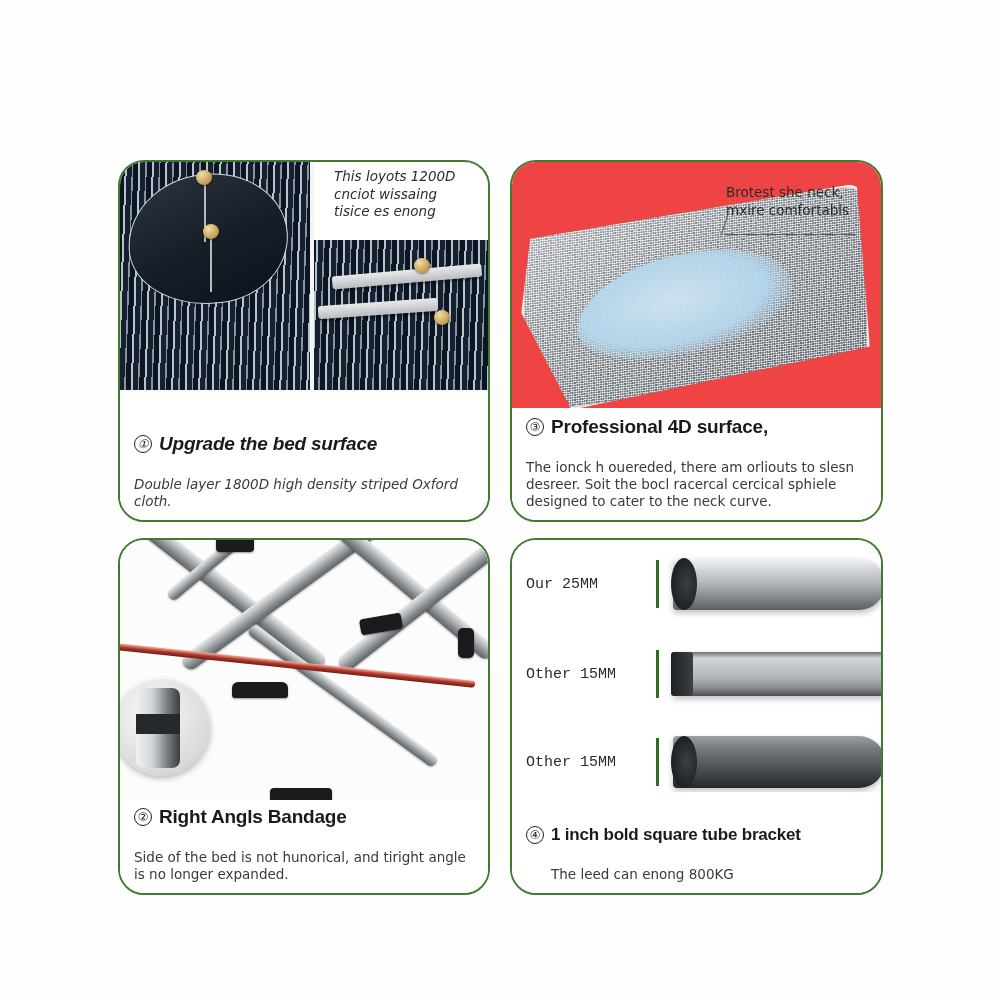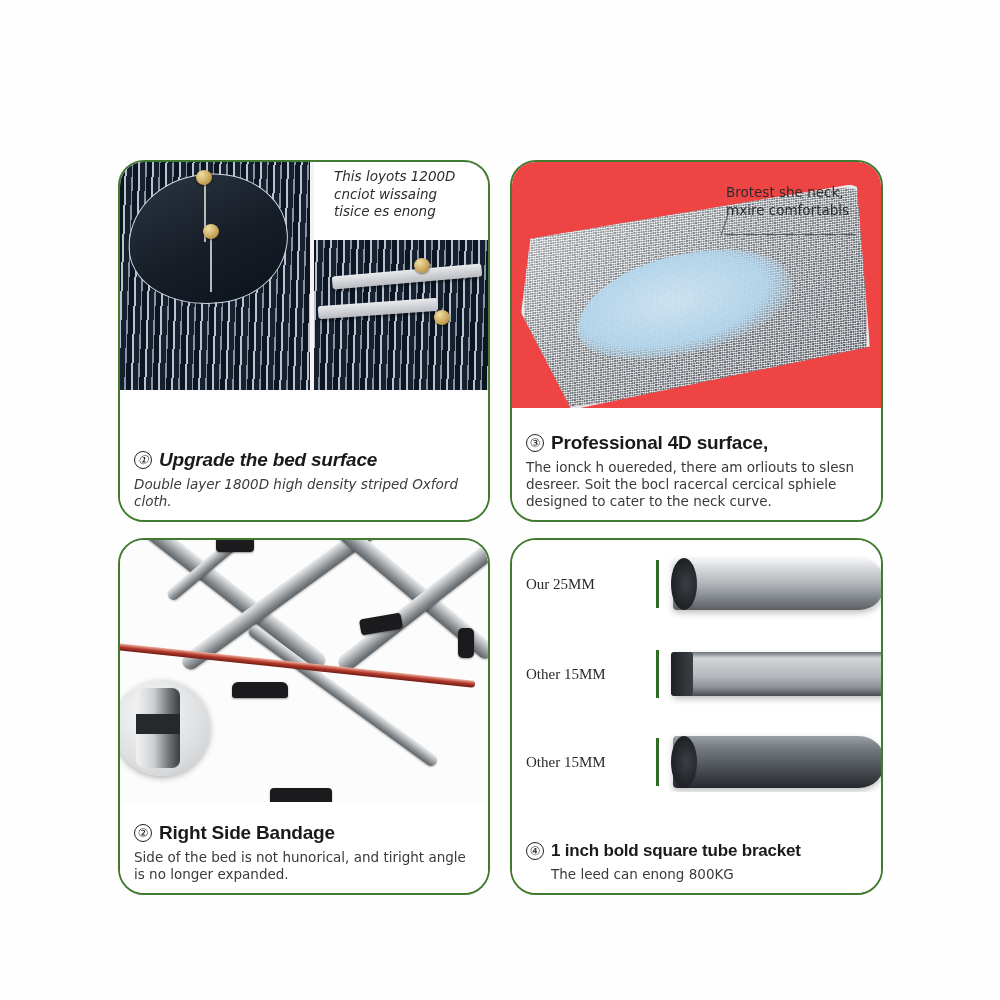--- a/index.html
+++ b/index.html
@@ -44,21 +44,21 @@
     font-size: 19px; font-weight: bold; color: #1a1a1a;
     letter-spacing: -0.2px; white-space: nowrap;
     display: flex; align-items: center; gap: 7px;
   }
   .cap-head .num {
     display: inline-flex; align-items: center; justify-content: center;
     width: 18px; height: 18px; border: 1.4px solid #222; border-radius: 50%;
     font-size: 12px; font-weight: normal; flex: 0 0 auto;
   }
   .cap-body {
-    margin-top: 5px; font-size: 13.5px; line-height: 1.25;
+    margin-top: 21px; font-size: 13.5px; line-height: 1.25;
     color: #3a3a3a; font-family: "DejaVu Sans", sans-serif;
     filter: blur(0.25px);
   }
   .cap-head.small { font-size: 17px; }
 
   
   .p1 .photo { height: 228px; background: #f4f4f2; }
   .fabric-left, .fabric-right {
     position: absolute; top: 0; bottom: 0;
     background:
@@ -157,21 +157,21 @@
   }
   .inset-circle .ic-dark {
     position:absolute; left:22px; top:34px; width:44px; height:20px;
     background:#26292c;
   }
 
   
   .p4 .photo { height: 252px; background:#ffffff; }
   .tube-row { position:absolute; display:flex; align-items:center; }
   .tube-label {
-    font-family:Liberation Serif, serif;
+    font-family:Liberation Mono, monospace;
     font-size: 15px; color:#2a2a2a; width: 128px; text-align:left;
     filter: blur(0.2px);
   }
   .tick { width:3px; height:48px; background:#2f6b23; margin: 0 14px 0 2px; }
   .tube {
     height: 52px; border-radius: 4px 26px 26px 4px;
     box-shadow: 0 3px 6px rgba(0,0,0,.25);
   }
   .tube-round-light {
     background: linear-gradient(#f4f5f6 0%, #d4d7da 22%, #a9adb1 55%, #7c8186 80%, #5b5f63 100%);
@@ -295,21 +295,21 @@
         <div class="joint" style="left:338px; top:88px; width:16px; height:30px; border-radius:5px;"></div>
         <div class="red-bar" style="left:-4px; top:122px; width:360px; transform:rotate(6deg);"></div>
         <div class="inset-circle" style="left:-6px; top:140px;">
           <div class="ic-tube"></div>
           <div class="ic-dark"></div>
         </div>
       </div>
       <div class="caption">
         <div class="cap-head">
           <span class="num">②</span>
-          <span>Right Side Bandage</span>
+          <span>Right Angls Bandage</span>
         </div>
         <div class="cap-body">Side of the bed is not hunorical, and tiright angle is no longer expanded.</div>
       </div>
     </div>
 
     <div class="panel p4">
       <div class="photo">
 
         <div class="tube-row" style="left:14px; top:18px;">
           <div class="tube-label">Our 25MM</div>

